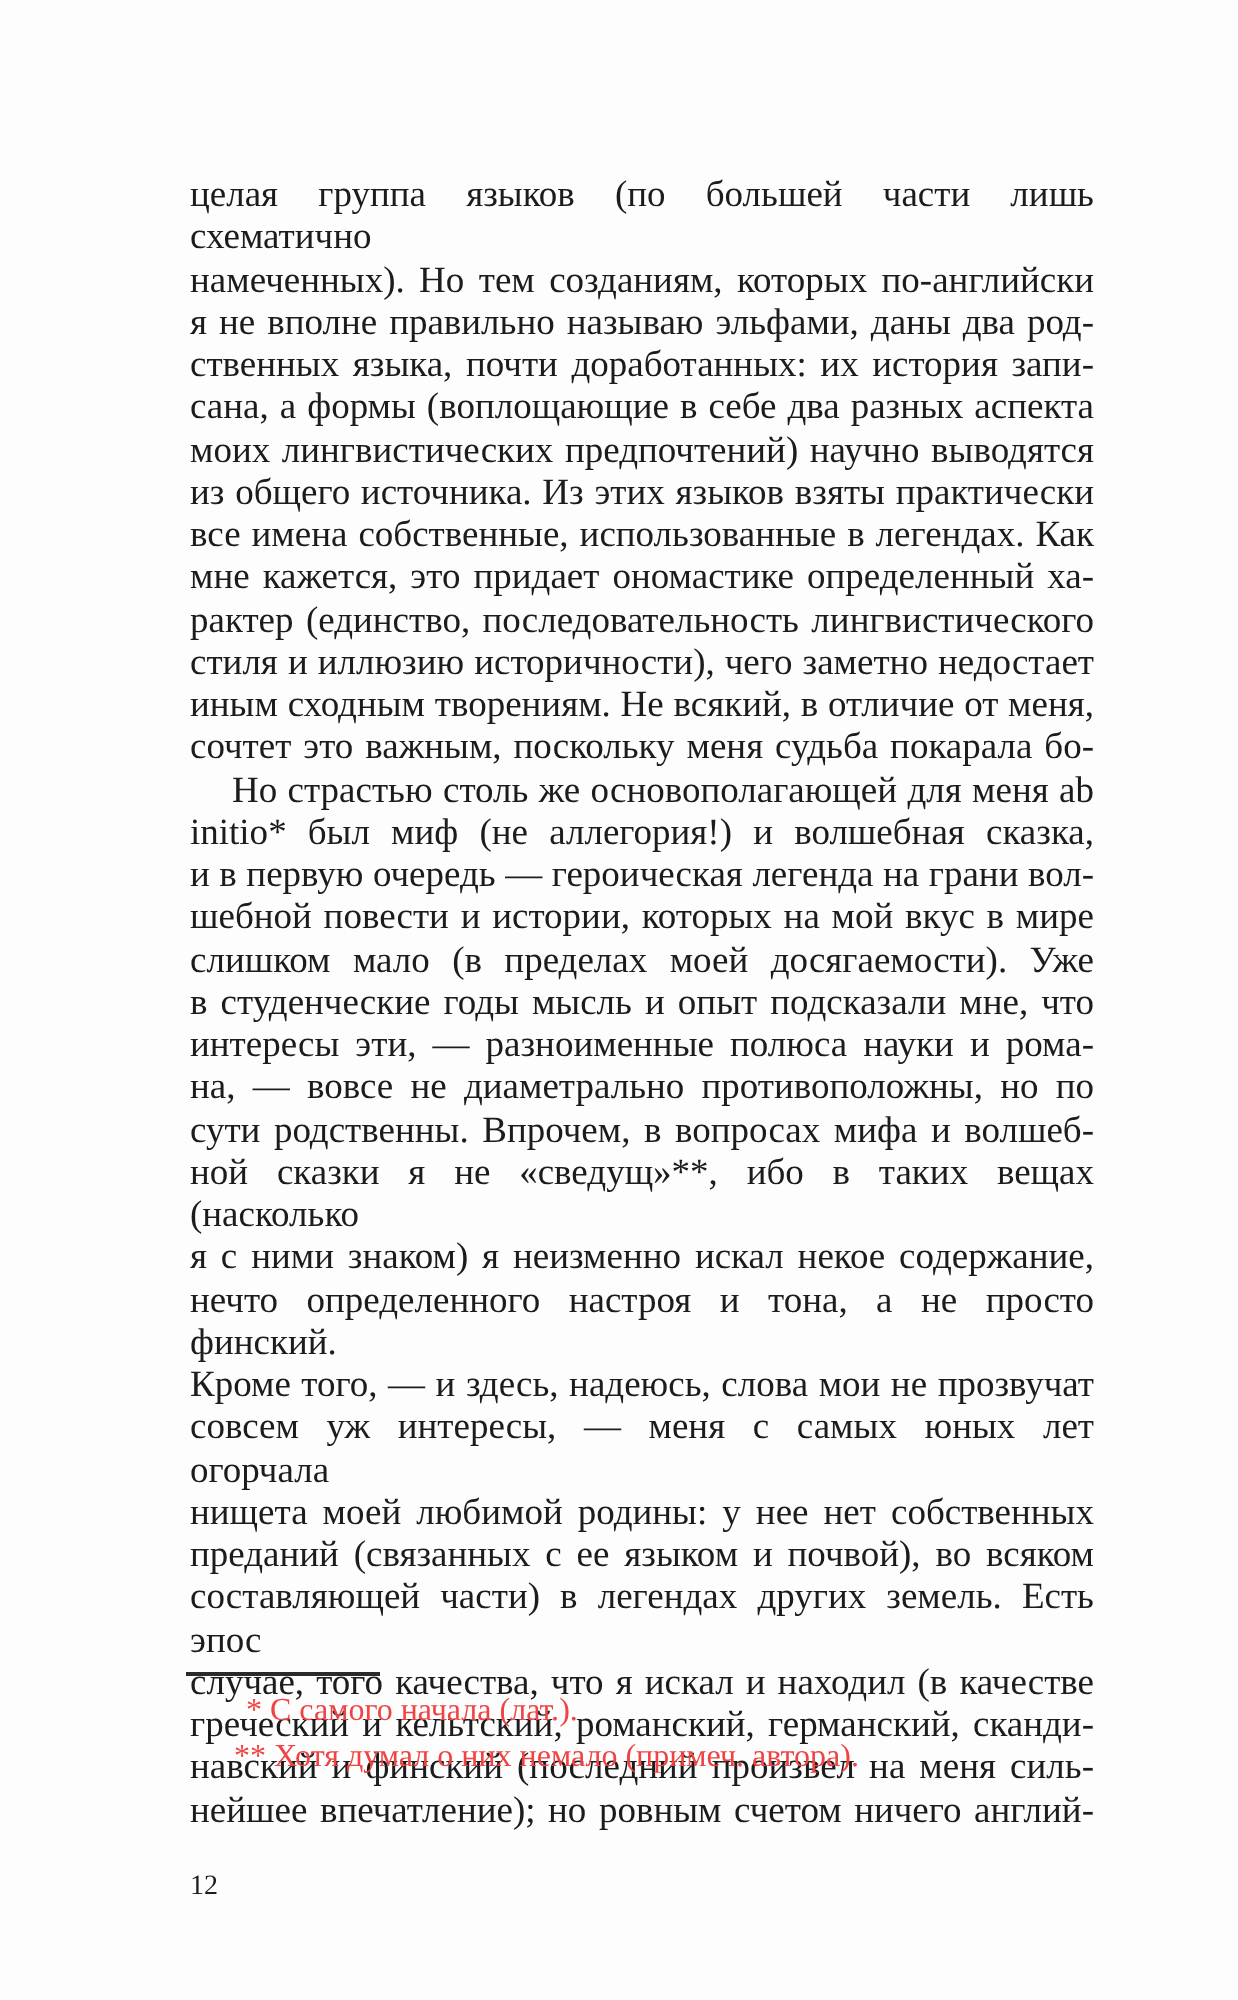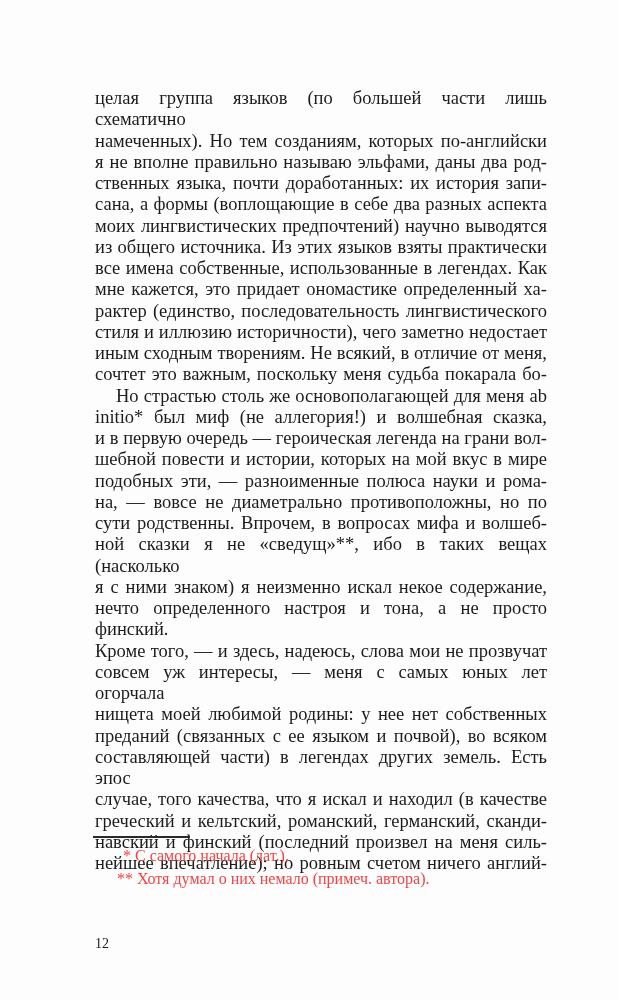--- a/index.html
+++ b/index.html
@@ -84,21 +84,23 @@
       <div class="line"><span>все </span><span class="it">имена собственные</span><span>, использованные в легендах. Как</span></div>
       <div class="line"><span>мне кажется, это придает ономастике определенный ха-</span></div>
       <div class="line"><span>рактер (единство, последовательность лингвистического</span></div>
       <div class="line"><span>стиля и иллюзию историчности), чего заметно недостает</span></div>
       <div class="line"><span>иным сходным творениям. Не всякий, в отличие от меня,</span></div>
       <div class="line"><span>сочтет это важным, поскольку меня судьба покарала бо-</span></div>
       <div class="line indent"><span>Но страстью столь же основополагающей для меня </span><span class="it">ab</span></div>
       <div class="line"><span class="it">initio</span><span>* был миф (не аллегория!) и волшебная сказка,</span></div>
       <div class="line"><span>и в первую очередь — героическая легенда на грани вол-</span></div>
       <div class="line"><span>шебной повести и истории, которых на мой вкус в мире</span></div>
-      <div class="line"><span>подобных эти, — разноименные полюса науки и рома-</span></div>
+      <div class="line"><span>слишком мало (в пределах моей досягаемости). Уже</span></div>
+      <div class="line"><span>в студенческие годы мысль и опыт подсказали мне, что</span></div>
+      <div class="line"><span>интересы эти, — разноименные полюса науки и рома-</span></div>
       <div class="line"><span>на, — вовсе не диаметрально противоположны, но по</span></div>
       <div class="line"><span>сути родственны. Впрочем, в вопросах мифа и волшеб-</span></div>
       <div class="line"><span>ной сказки я </span><span class="it">не</span><span> «сведущ»**, ибо в таких вещах (насколько</span></div>
       <div class="line"><span>я с ними знаком) я неизменно искал некое содержание,</span></div>
       <div class="line"><span>нечто определенного настроя и тона, а не просто финский.</span></div>
       <div class="line"><span>Кроме того, — и здесь, надеюсь, слова мои не прозвучат</span></div>
       <div class="line"><span>совсем уж интересы, — меня с самых юных лет огорчала</span></div>
       <div class="line"><span>нищета моей любимой родины: у нее нет собственных</span></div>
       <div class="line"><span>преданий (связанных с ее языком и почвой), во всяком</span></div>
       <div class="line"><span>составляющей части) в легендах других земель. Есть эпос</span></div>

